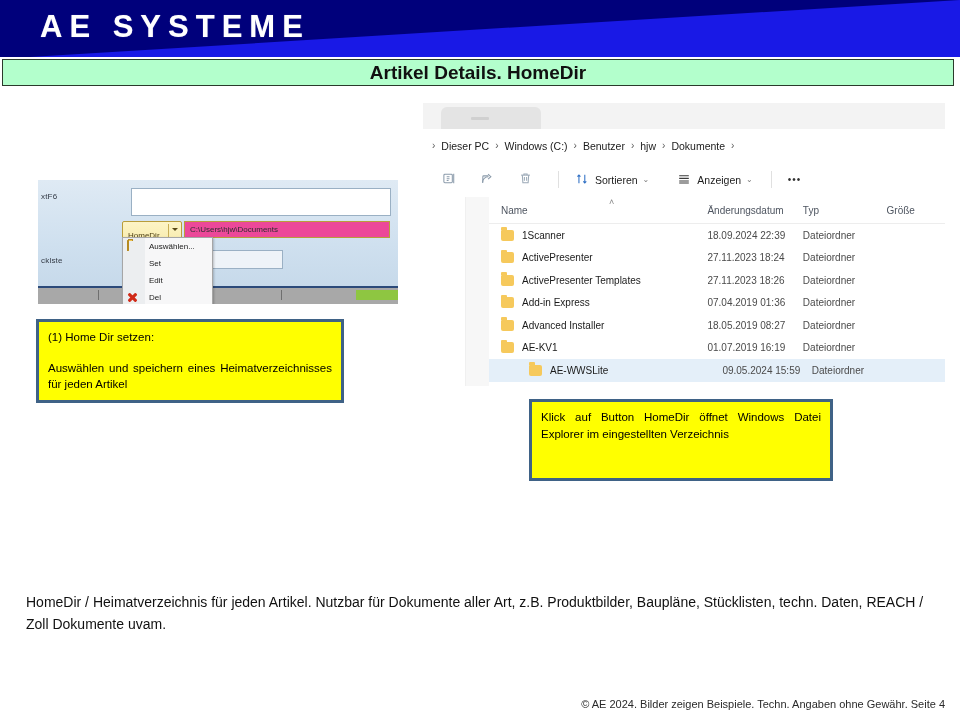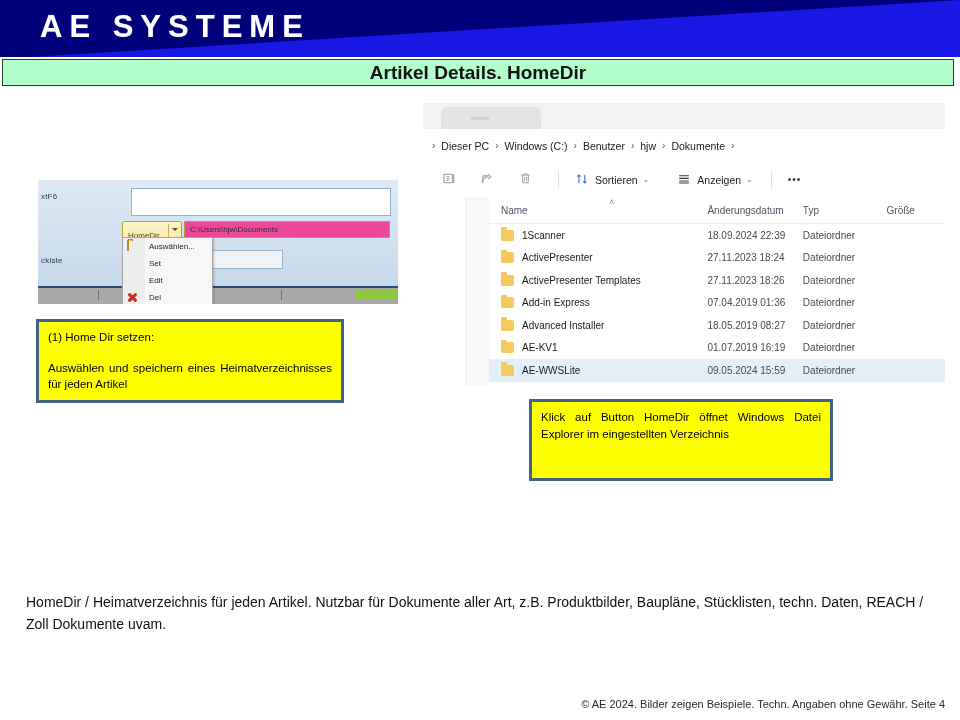--- a/index.html
+++ b/index.html
@@ -303,21 +303,21 @@
   .col-name { width: 224px; padding-left: 12px; box-sizing:border-box; }
   .col-date { width: 98px; }
   .col-type { width: 86px; }
   .col-size { width: 60px; }
   .exp-row {
     display:flex; align-items:center;
     height: 22.5px;
     font-size: 10px;
     color: #1a1a1a;
   }
-  .exp-row.selected { background:#e4eff9; }
+  .exp-row.selected { background:#e4eff9;padding-left:28px; }
   .exp-cell-name {
     width:224px; padding-left:12px; box-sizing:border-box;
     display:flex; align-items:center; white-space:nowrap;
   }
   .exp-cell-date { width:98px; color:#4a4a4a; white-space:nowrap; }
   .exp-cell-type { width:86px; color:#4a4a4a; white-space:nowrap; }
   .exp-cell-size { width:60px; }
   .folder-big {
     width: 13px; height: 11px;
     background:#f6c95c;

